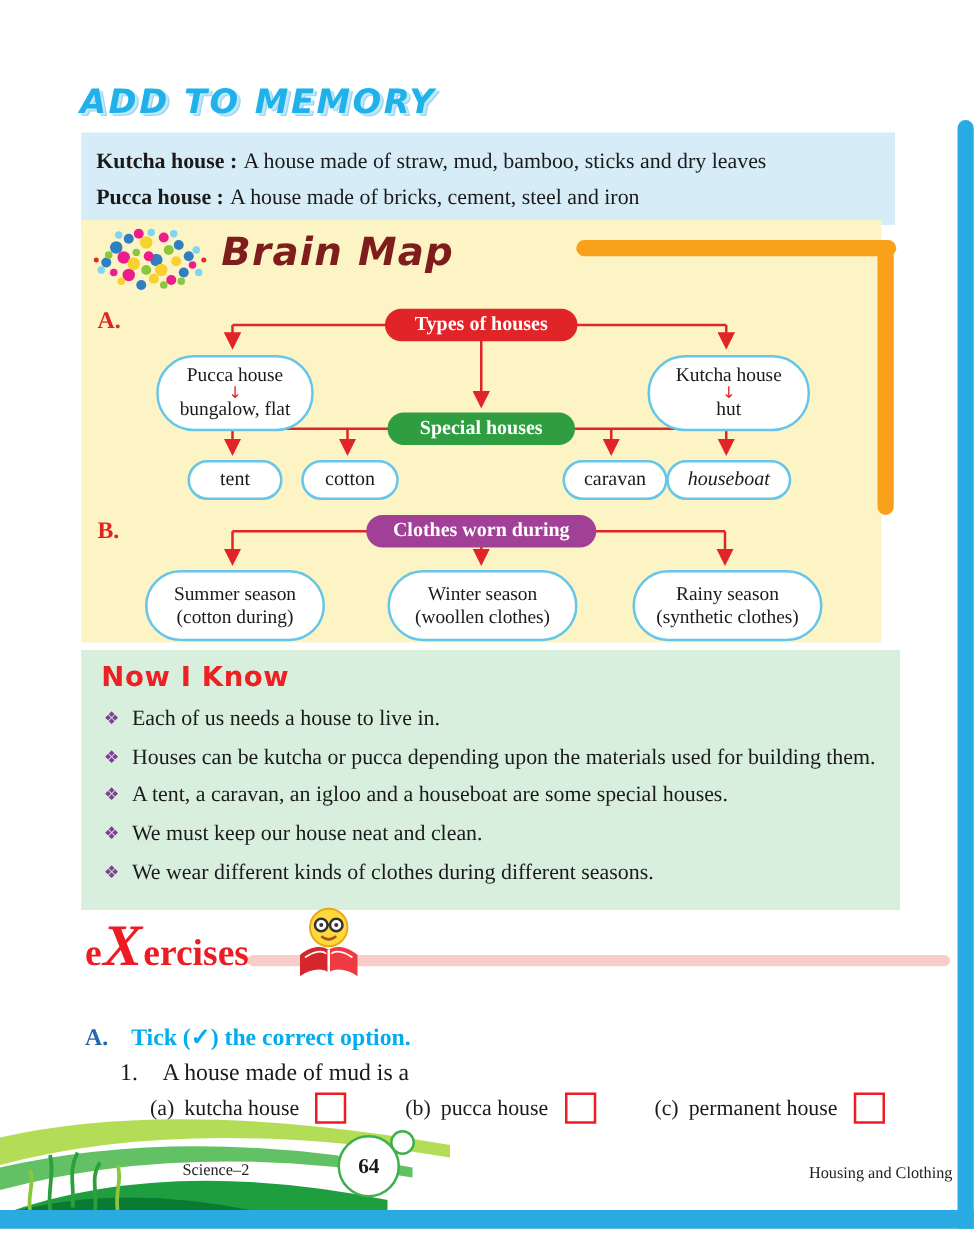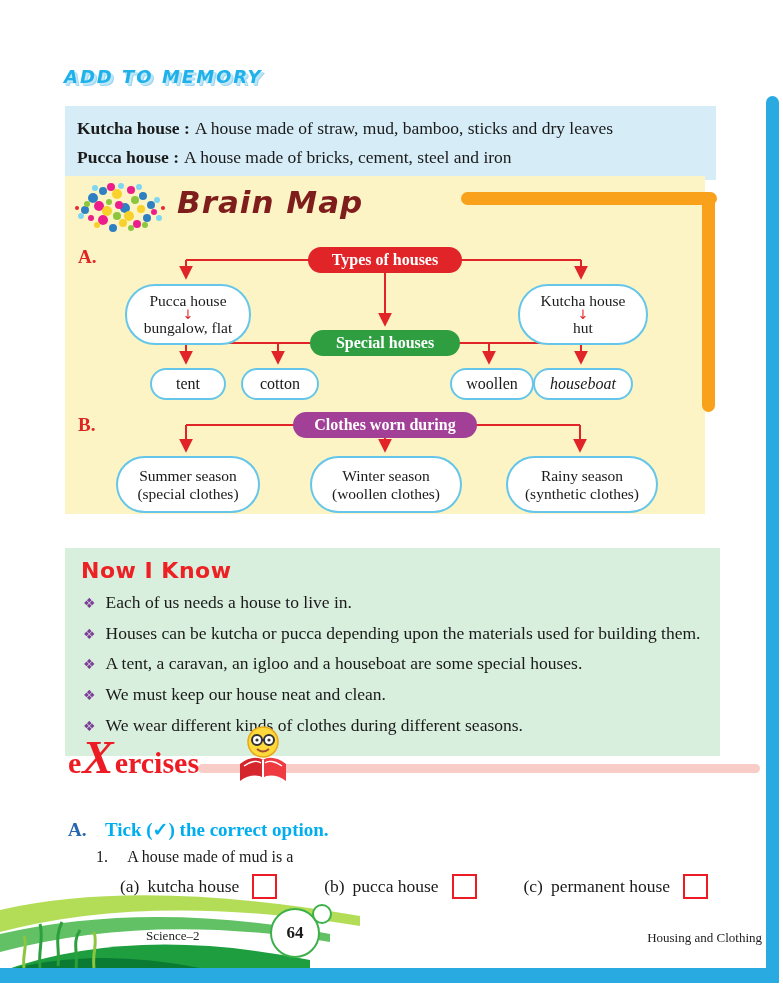--- a/index.html
+++ b/index.html
@@ -1,21 +1,21 @@
 <!DOCTYPE html>
 <html><head>
 <meta charset="utf-8">
 <style>
   html,body{margin:0;padding:0;background:#fff;}
   .page{position:relative;width:783px;height:1000px;background:#fff;overflow:hidden;
         font-family:"Liberation Serif","DejaVu Serif",serif;color:#1a1a1a;}
 
   
   .atm-title{position:absolute;left:64px;top:66px;font-family:"DejaVu Sans",sans-serif;
-    font-weight:bold;font-style:italic;font-size:18px;letter-spacing:2px;color:#1fb2ea;
+    font-weight:bold;font-style:italic;font-size:27px;letter-spacing:2px;color:#1fb2ea;
     text-shadow:2px 2px 0 #bfe7f8, 3px 3px 0 #9ed4ef;}
   .defs-box{position:absolute;left:65px;top:106px;width:623px;background:#d6ecf7;
     padding:8px 16px 8px 12px;font-size:17.5px;line-height:1.65;}
   .def-term{font-weight:bold;}
   .def-text{margin-left:5px;}
 
   
   .brainmap{position:absolute;left:65px;top:176px;width:640px;height:338px;background:#fcf4c4;}
   .orange-h{position:absolute;left:396px;top:16px;width:256px;height:13px;background:#f9a11b;border-radius:7px;}
   .orange-v{position:absolute;left:637px;top:16px;width:13px;height:220px;background:#f9a11b;border-radius:7px;}
@@ -42,37 +42,37 @@
   .oval-caravan{left:385px;top:192px;width:80px;}
   .oval-houseboat{left:468px;top:192px;width:96px;font-style:italic;}
   .oval-season{height:53px;}
   .oval-summer{left:51px;top:280px;width:140px;}
   .oval-winter{left:245px;top:280px;width:148px;}
   .oval-rainy{left:441px;top:280px;width:148px;}
   .mini-arrow{color:#e02428;font-size:13px;line-height:9px;font-family:"DejaVu Sans",sans-serif;}
 
   
   .nik-box{position:absolute;left:65px;top:520px;width:623px;height:192px;background:#d9efdd;
-    padding:10px 16px 6px 16px;margin-top:28px;}
+    padding:10px 16px 6px 16px;}
   .nik-title{font-family:"DejaVu Sans",sans-serif;font-weight:bold;font-size:22px;color:#ed2024;
     margin-bottom:8px;letter-spacing:0.5px;}
   .bullet-row{display:flex;align-items:flex-start;margin-bottom:7px;font-size:17.5px;line-height:1.35;}
   .bullet{color:#7d3f98;font-size:14px;margin:3px 10px 0 2px;font-family:"DejaVu Sans",sans-serif;}
 
   
   .ex-rule{position:absolute;left:198px;top:764px;width:562px;height:9px;background:#f8cdc8;border-radius:5px;}
   .ex-title{position:absolute;left:68px;top:730px;display:flex;align-items:baseline;color:#ed1c24;font-weight:bold;}
   .ex-e{font-size:30px;}
   .ex-x{font-size:47px;font-style:italic;margin:0 1px;}
   .ex-rest{font-size:30px;}
   .reader-icon{position:absolute;left:232px;top:724px;}
   .sec-a-line{position:absolute;left:68px;top:818px;font-weight:bold;font-size:19px;}
   .sec-a-label{color:#2566af;margin-right:14px;}
   .instruction{color:#00adee;margin-top:28px;}
-  .q-line{position:absolute;left:96px;top:848px;font-size:16px;}
+  .q-line{position:absolute;left:96px;top:848px;font-size:19px;}
   .q-num{margin-right:16px;}
   .options-row{position:absolute;left:120px;top:874px;width:588px;display:flex;
     justify-content:space-between;align-items:center;font-size:17.5px;}
   .option{display:flex;align-items:center;}
   .opt-label{margin-right:8px;}
   .checkbox{display:inline-block;width:21px;height:21px;background:#fff;border:2.5px solid #ed1c24;
     margin-left:13px;cursor:pointer;}
 
   
   .grass{position:absolute;left:0;top:876px;}
@@ -183,29 +183,29 @@
     </div>
     <div class="oval oval-kutcha">
       <span>Kutcha house</span>
       <span class="mini-arrow">↓</span>
       <span>hut</span>
     </div>
 
     <div class="pill pill-special">Special houses</div>
     <div class="oval oval-sm oval-tent">tent</div>
     <div class="oval oval-sm oval-igloo">cotton</div>
-    <div class="oval oval-sm oval-caravan">woollen</div>
+    <div class="oval oval-sm oval-caravan">caravan</div>
     <div class="oval oval-sm oval-houseboat">houseboat</div>
 
     <div class="sec-label sec-b">B.</div>
     <div class="pill pill-clothes">Clothes worn during</div>
 
     <div class="oval oval-season oval-summer">
       <span>Summer season</span>
-      <span>(special clothes)</span>
+      <span>(cotton during)</span>
     </div>
     <div class="oval oval-season oval-winter">
       <span>Winter season</span>
       <span>(woollen clothes)</span>
     </div>
     <div class="oval oval-season oval-rainy">
       <span>Rainy season</span>
       <span>(synthetic clothes)</span>
     </div>
   </div>

